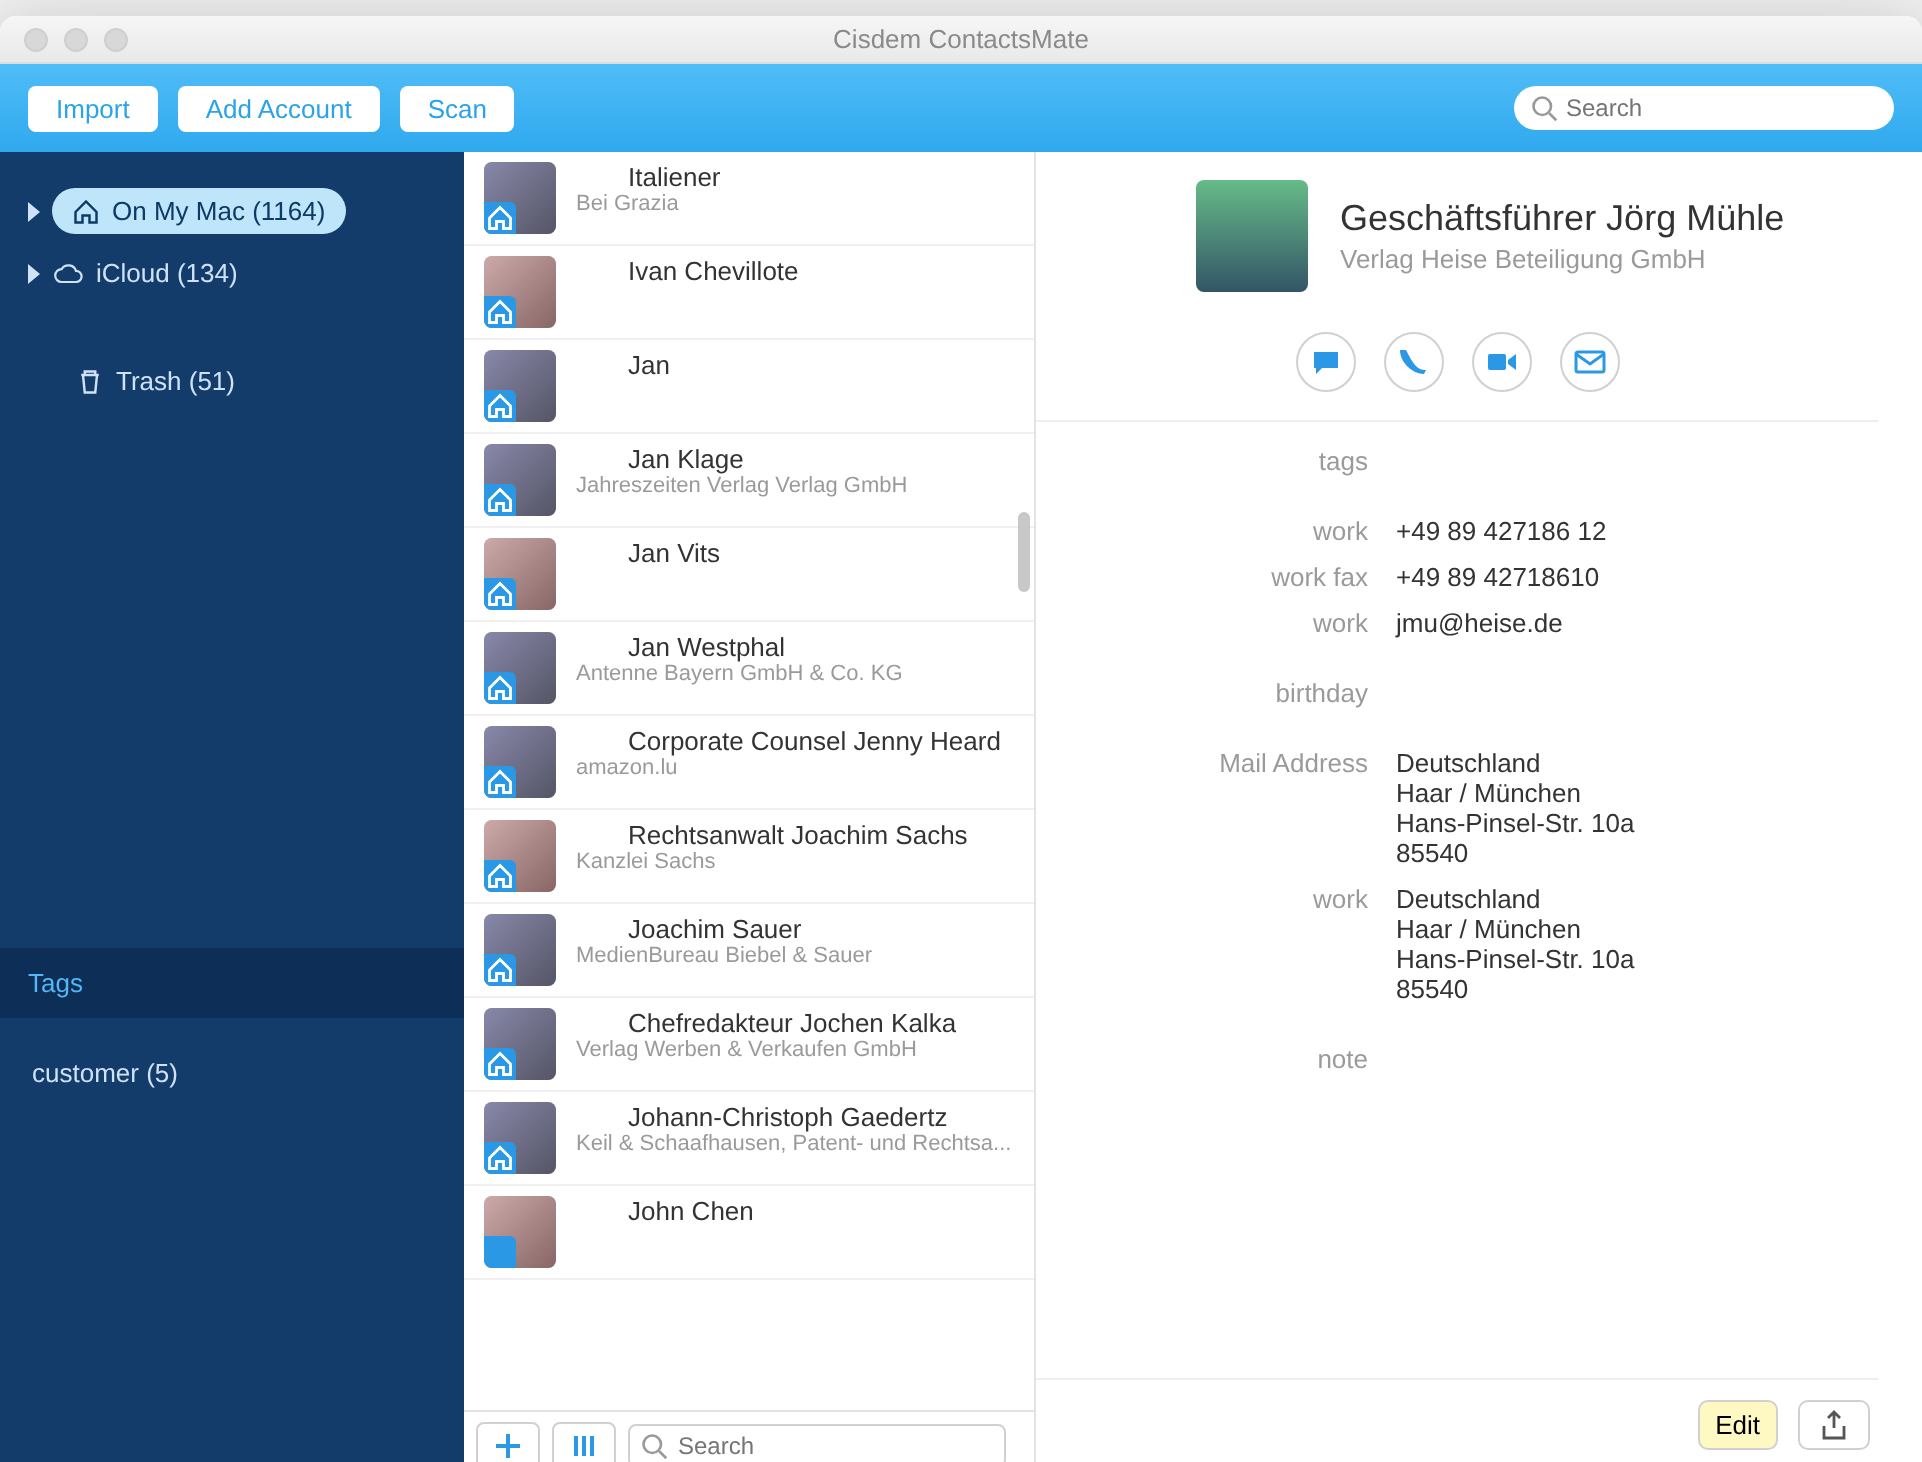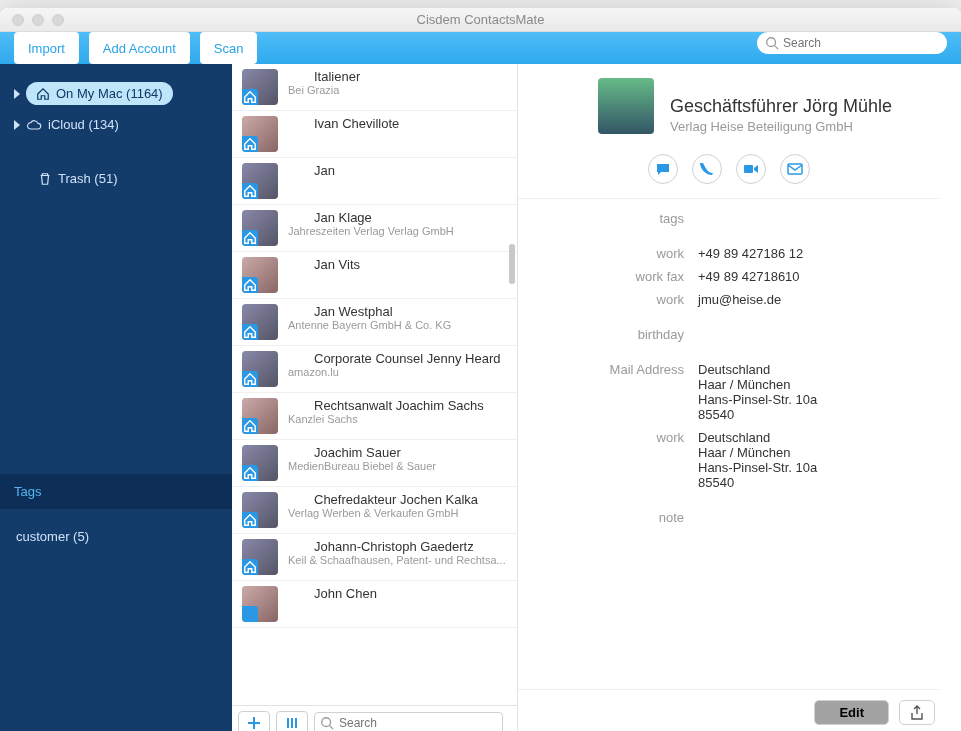--- a/index.html
+++ b/index.html
@@ -10,21 +10,21 @@
     margin-top: 8px;
   }
   .titlebar {
     height: 24px; background: linear-gradient(#f6f6f6,#e9e9e9); display: flex; align-items: center;
     position: relative; border-top-left-radius: 8px; border-top-right-radius: 8px; color: #8a8a8a;
     font-size: 13px; justify-content: center; border-bottom: 1px solid #dcdcdc;
   }
   .traffic { position: absolute; left: 12px; display: flex; gap: 8px; }
   .traffic span { width: 12px; height: 12px; border-radius: 50%; background: #d8d8d8; border:1px solid #cfcfcf; }
   .toolbar {
-    height: 32px; background: linear-gradient(#4fbdf7,#2fa9ee); display: flex; 
+    height: 44px; background: linear-gradient(#4fbdf7,#2fa9ee); display: flex; align-items: center;
     padding: 0 14px; gap: 10px;
   }
   .tbtn {
     background: #fff; color: #2aa3e8; border: none; padding: 4px 14px; border-radius: 4px;
     font-size: 13px; cursor: pointer;
   }
   .spacer { flex: 1; }
   .search-top {
     width: 190px; height: 22px; border-radius: 11px; border: none; background: #fff;
     padding: 0 12px 0 26px; font-size: 12px; color: #555;
@@ -61,33 +61,33 @@
   .li-sub  { font-size:11px; color:#9a9a9a; white-space:nowrap; overflow:hidden; text-overflow:ellipsis; }
   .list-footer { height:34px; border-top:1px solid #e3e3e3; display:flex; align-items:center; padding:4px 6px; gap:6px; }
   .fbtn { width:32px; height:24px; border:1px solid #d0d0d0; border-radius:4px; background:#fff; display:flex; align-items:center; justify-content:center; cursor:pointer; color:#2a98e4; font-size:16px;}
   .footer-search { flex:1; height:22px; border:1px solid #d0d0d0; border-radius:4px; padding:0 8px 0 24px; font-size:12px; }
   .footer-search-wrap { position:relative; flex:1; }
   .footer-search-wrap svg { position:absolute; left:6px; top:4px; }
   .scroll-thumb { position:absolute; right:2px; top:180px; width:6px; height:40px; background:#c8c8c8; border-radius:3px; }
 
   
   .detail { flex:1; padding: 14px 22px 10px 0; display:flex; flex-direction:column; overflow:auto; }
-  .det-head { display:flex; gap:16px; padding:0 0 10px 80px; align-items:flex-end;}
+  .det-head { display:flex; gap:16px; padding:0 0 10px 80px; align-items:center;}
   .det-photo { width:56px; height:56px; background:linear-gradient(#6b8,#356); border-radius:4px; }
   .det-name { font-size:18px; color:#333; }
   .det-org  { font-size:13px; color:#9a9a9a; margin-top:2px; }
   .actions { display:flex; gap:14px; justify-content:center; padding:10px 0 14px 0; border-bottom:1px solid #eee; margin-bottom:8px;}
   .circ { width:30px; height:30px; border:1px solid #d0d0d0; border-radius:50%; display:flex; align-items:center; justify-content:center; cursor:pointer; }
   .circ svg { display:block; }
   .field-row { display:flex; padding:4px 0; font-size:13px; }
   .field-label { width:180px; text-align:right; color:#9a9a9a; padding-right:14px; }
   .field-val { color:#333; flex:1; white-space:pre-line; }
   .gap { height:12px; }
   .det-footer { margin-top:auto; display:flex; justify-content:flex-end; gap:10px; padding:10px 4px 4px 0; border-top:1px solid #eee;}
-  .edit-btn { border:1px solid #d0d0d0; background:#a3a3a3; border-radius:5px; padding:4px 24px; font-size:13px; cursor:pointer;font-weight:bold; }
+  .edit-btn { border:1px solid #d0d0d0; background:#fef9c3; border-radius:5px; padding:4px 8px; font-size:13px; cursor:pointer; }
   .share-btn { width:36px; border:1px solid #d0d0d0; background:#fff; border-radius:5px; display:flex; align-items:center; justify-content:center; cursor:pointer;}
   ::-webkit-scrollbar{width:8px;}
   ::-webkit-scrollbar-thumb{background:#c8c8c8;border-radius:4px;}
 </style>
 </head>
 <body>
 
 <div class="window">
 
   <div class="titlebar">

